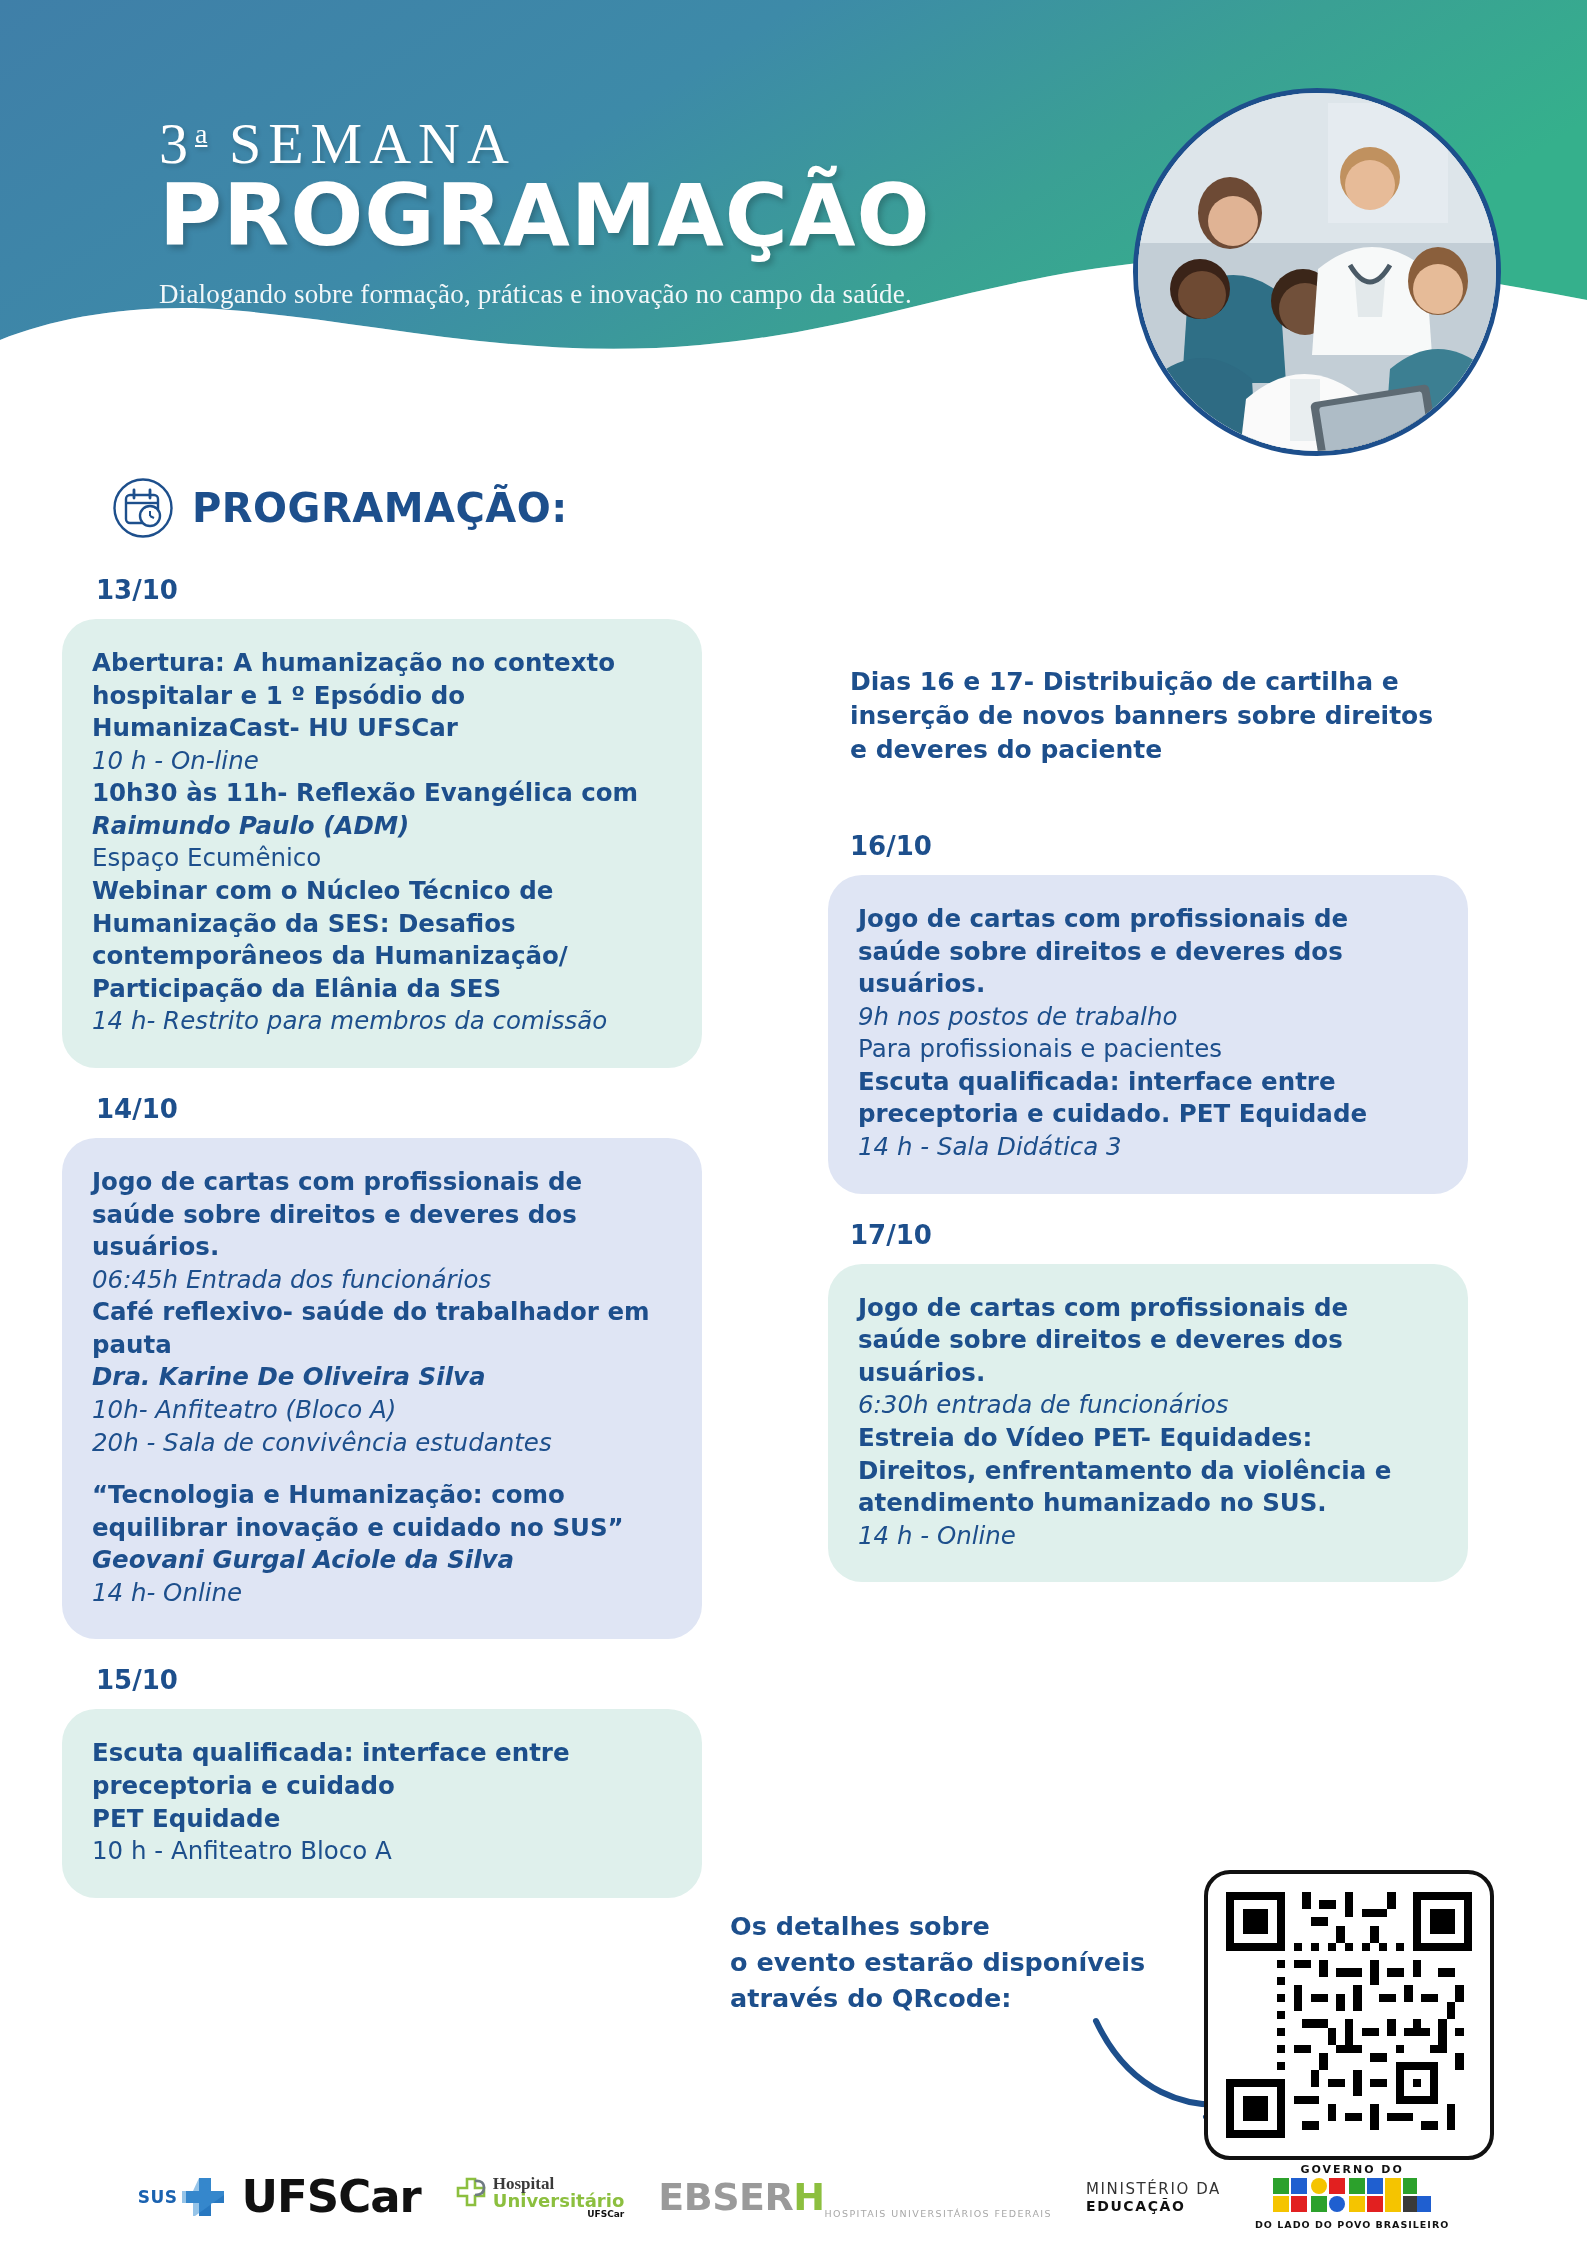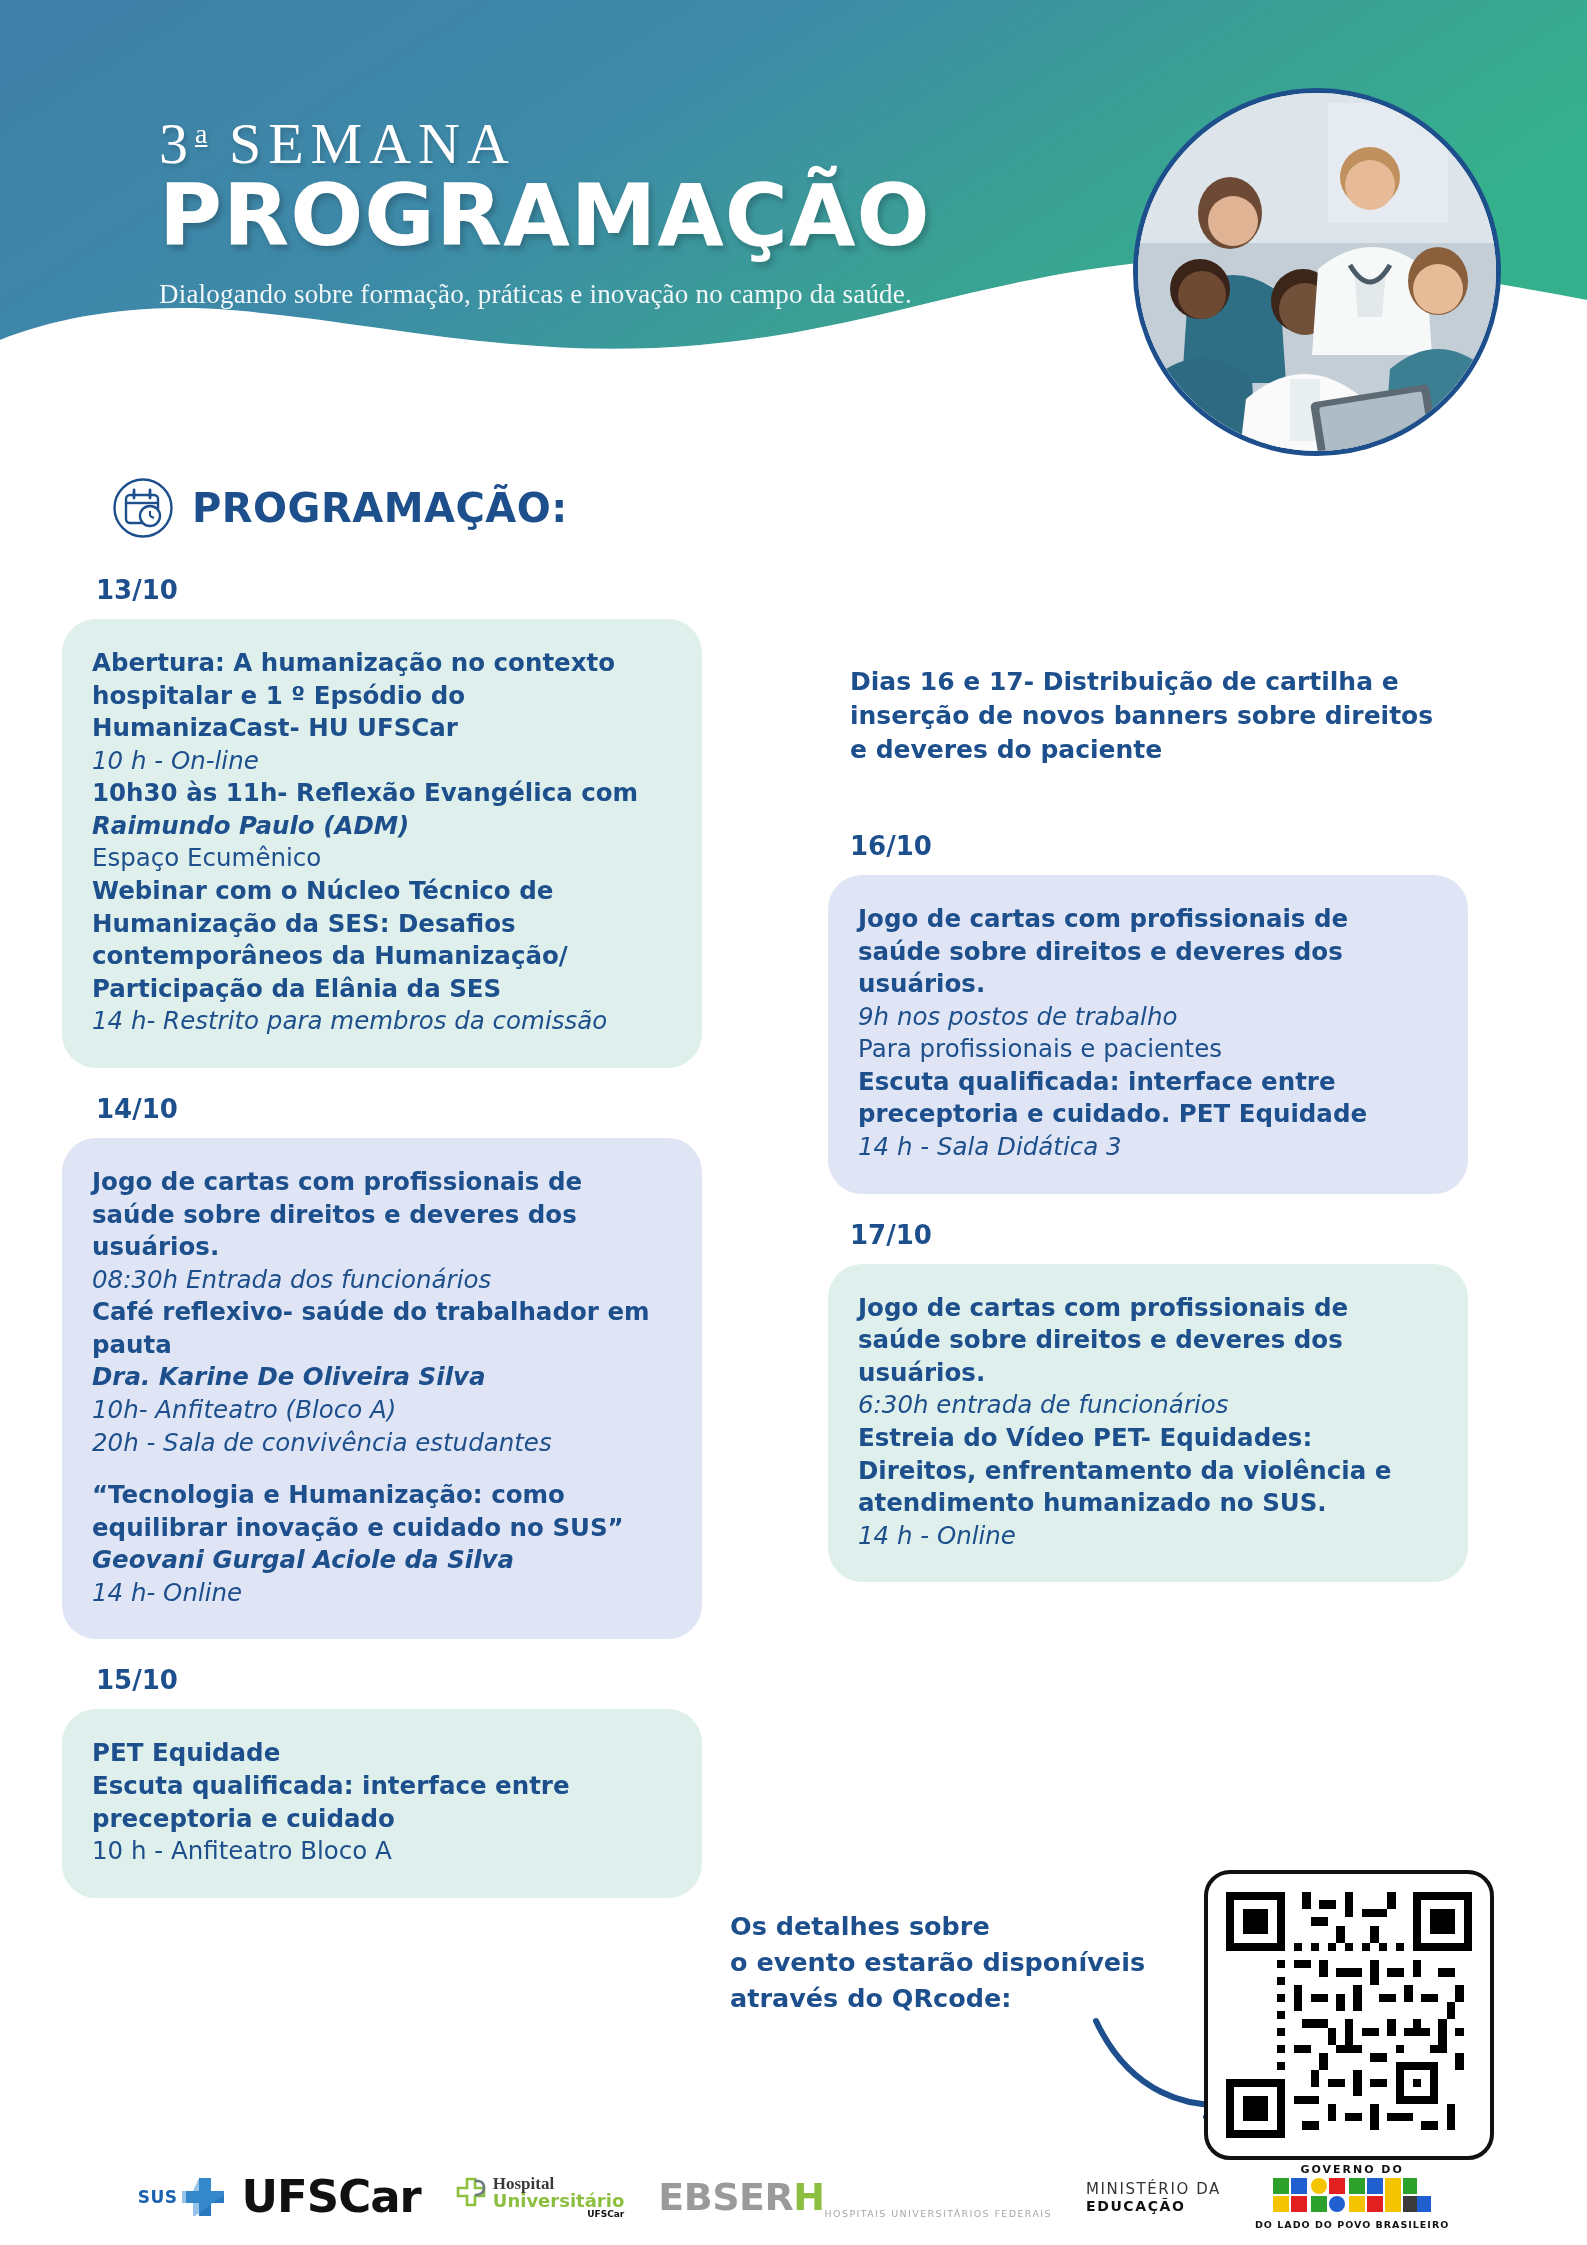--- a/index.html
+++ b/index.html
@@ -363,35 +363,35 @@
     <p class="b"> 10h30 às 11h- Reflexão Evangélica com</p>
     <p class="bi">Raimundo Paulo (ADM)</p>
     <p class="n">Espaço Ecumênico</p>
     <p class="b">Webinar com o Núcleo Técnico de Humanização da SES: Desafios contemporâneos da Humanização/ Participação da Elânia da SES</p>
     <p class="i">14 h- Restrito para membros da comissão</p>
   </div>
 
   <div class="date-label">14/10</div>
   <div class="card blue">
     <p class="b">Jogo de cartas com profissionais de saúde sobre direitos e deveres dos usuários.</p>
-    <p class="i">08:30h Entrada dos funcionários</p>
+    <p class="i">06:45h Entrada dos funcionários</p>
     <p class="b">Café reflexivo- saúde do trabalhador em pauta</p>
     <p class="bi">Dra. Karine De Oliveira Silva</p>
     <p class="i">10h- Anfiteatro (Bloco A)</p>
     <p class="i">20h - Sala de convivência estudantes</p>
     <div class="gap"></div>
     <p class="b">“Tecnologia e Humanização: como equilibrar inovação e cuidado no SUS”</p>
     <p class="bi">Geovani Gurgal Aciole da Silva</p>
     <p class="i">14 h- Online</p>
   </div>
 
   <div class="date-label">15/10</div>
   <div class="card green">
+    <p class="b">Escuta qualificada: interface entre preceptoria e cuidado</p>
     <p class="b">PET Equidade</p>
-    <p class="b">Escuta qualificada: interface entre preceptoria e cuidado</p>
     <p class="n">10 h - Anfiteatro Bloco A</p>
   </div>
 </div>
 
 <div class="col-right">
 
   <div class="note">Dias 16 e 17- Distribuição de cartilha e inserção de novos banners sobre direitos e deveres do paciente</div>
 
   <div class="date-label">16/10</div>
   <div class="card blue">

